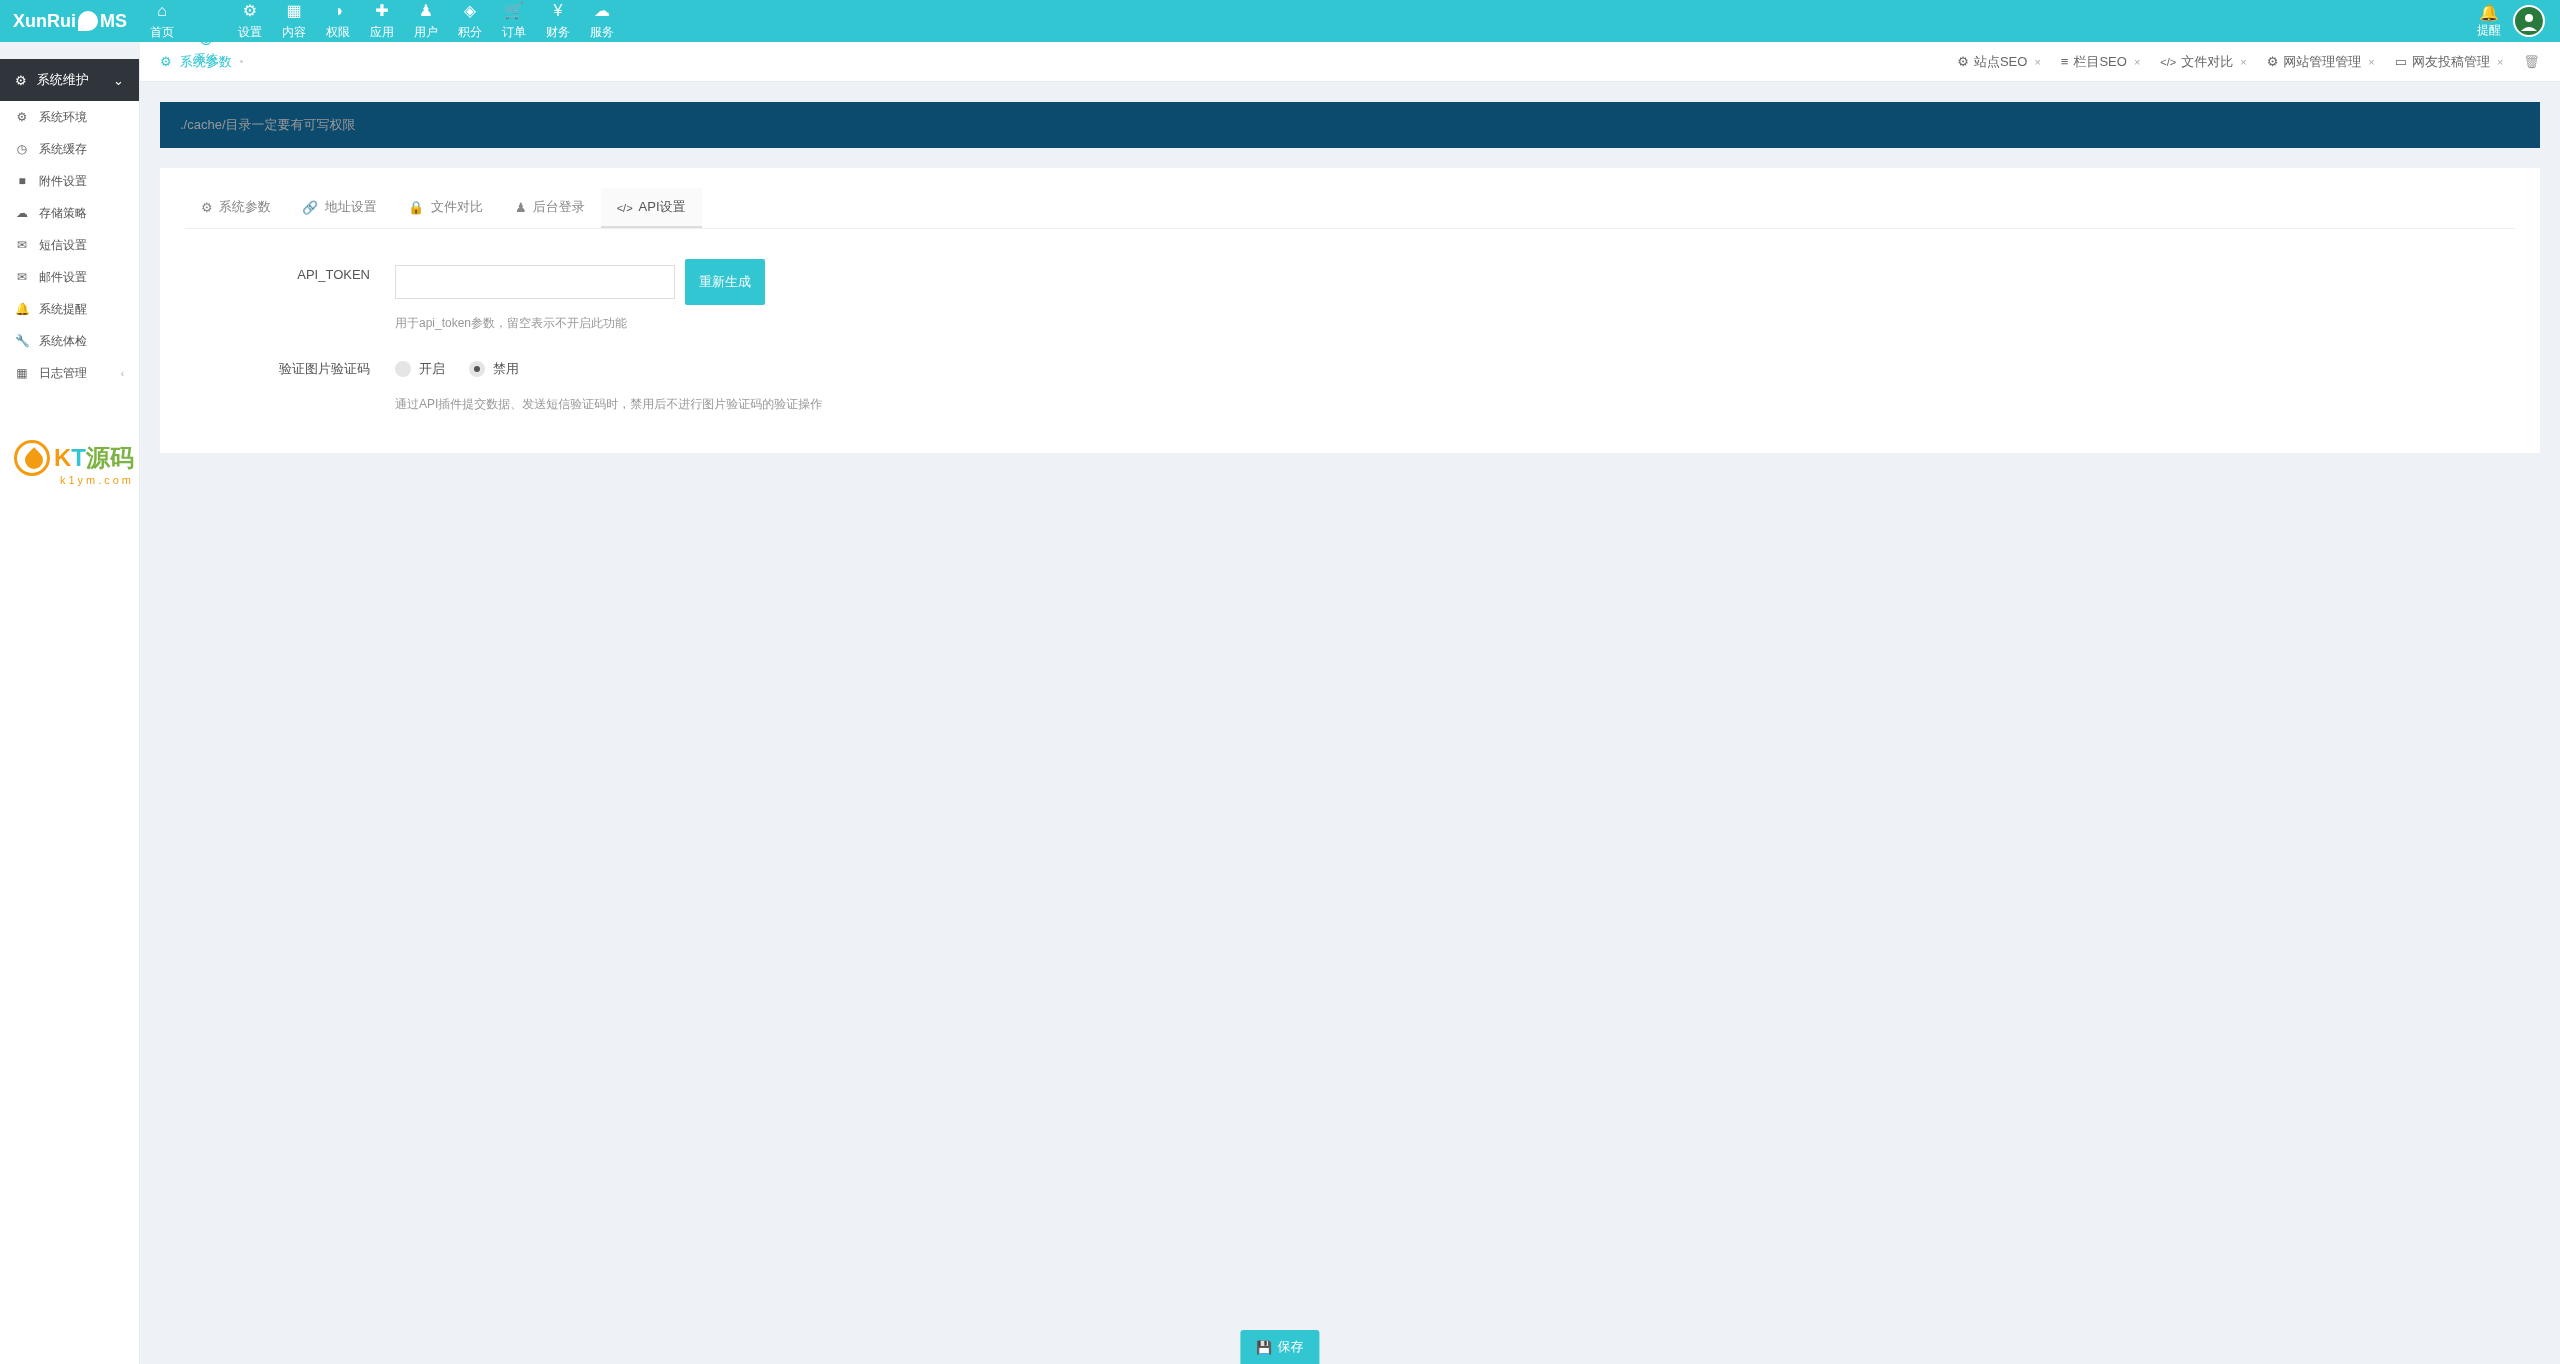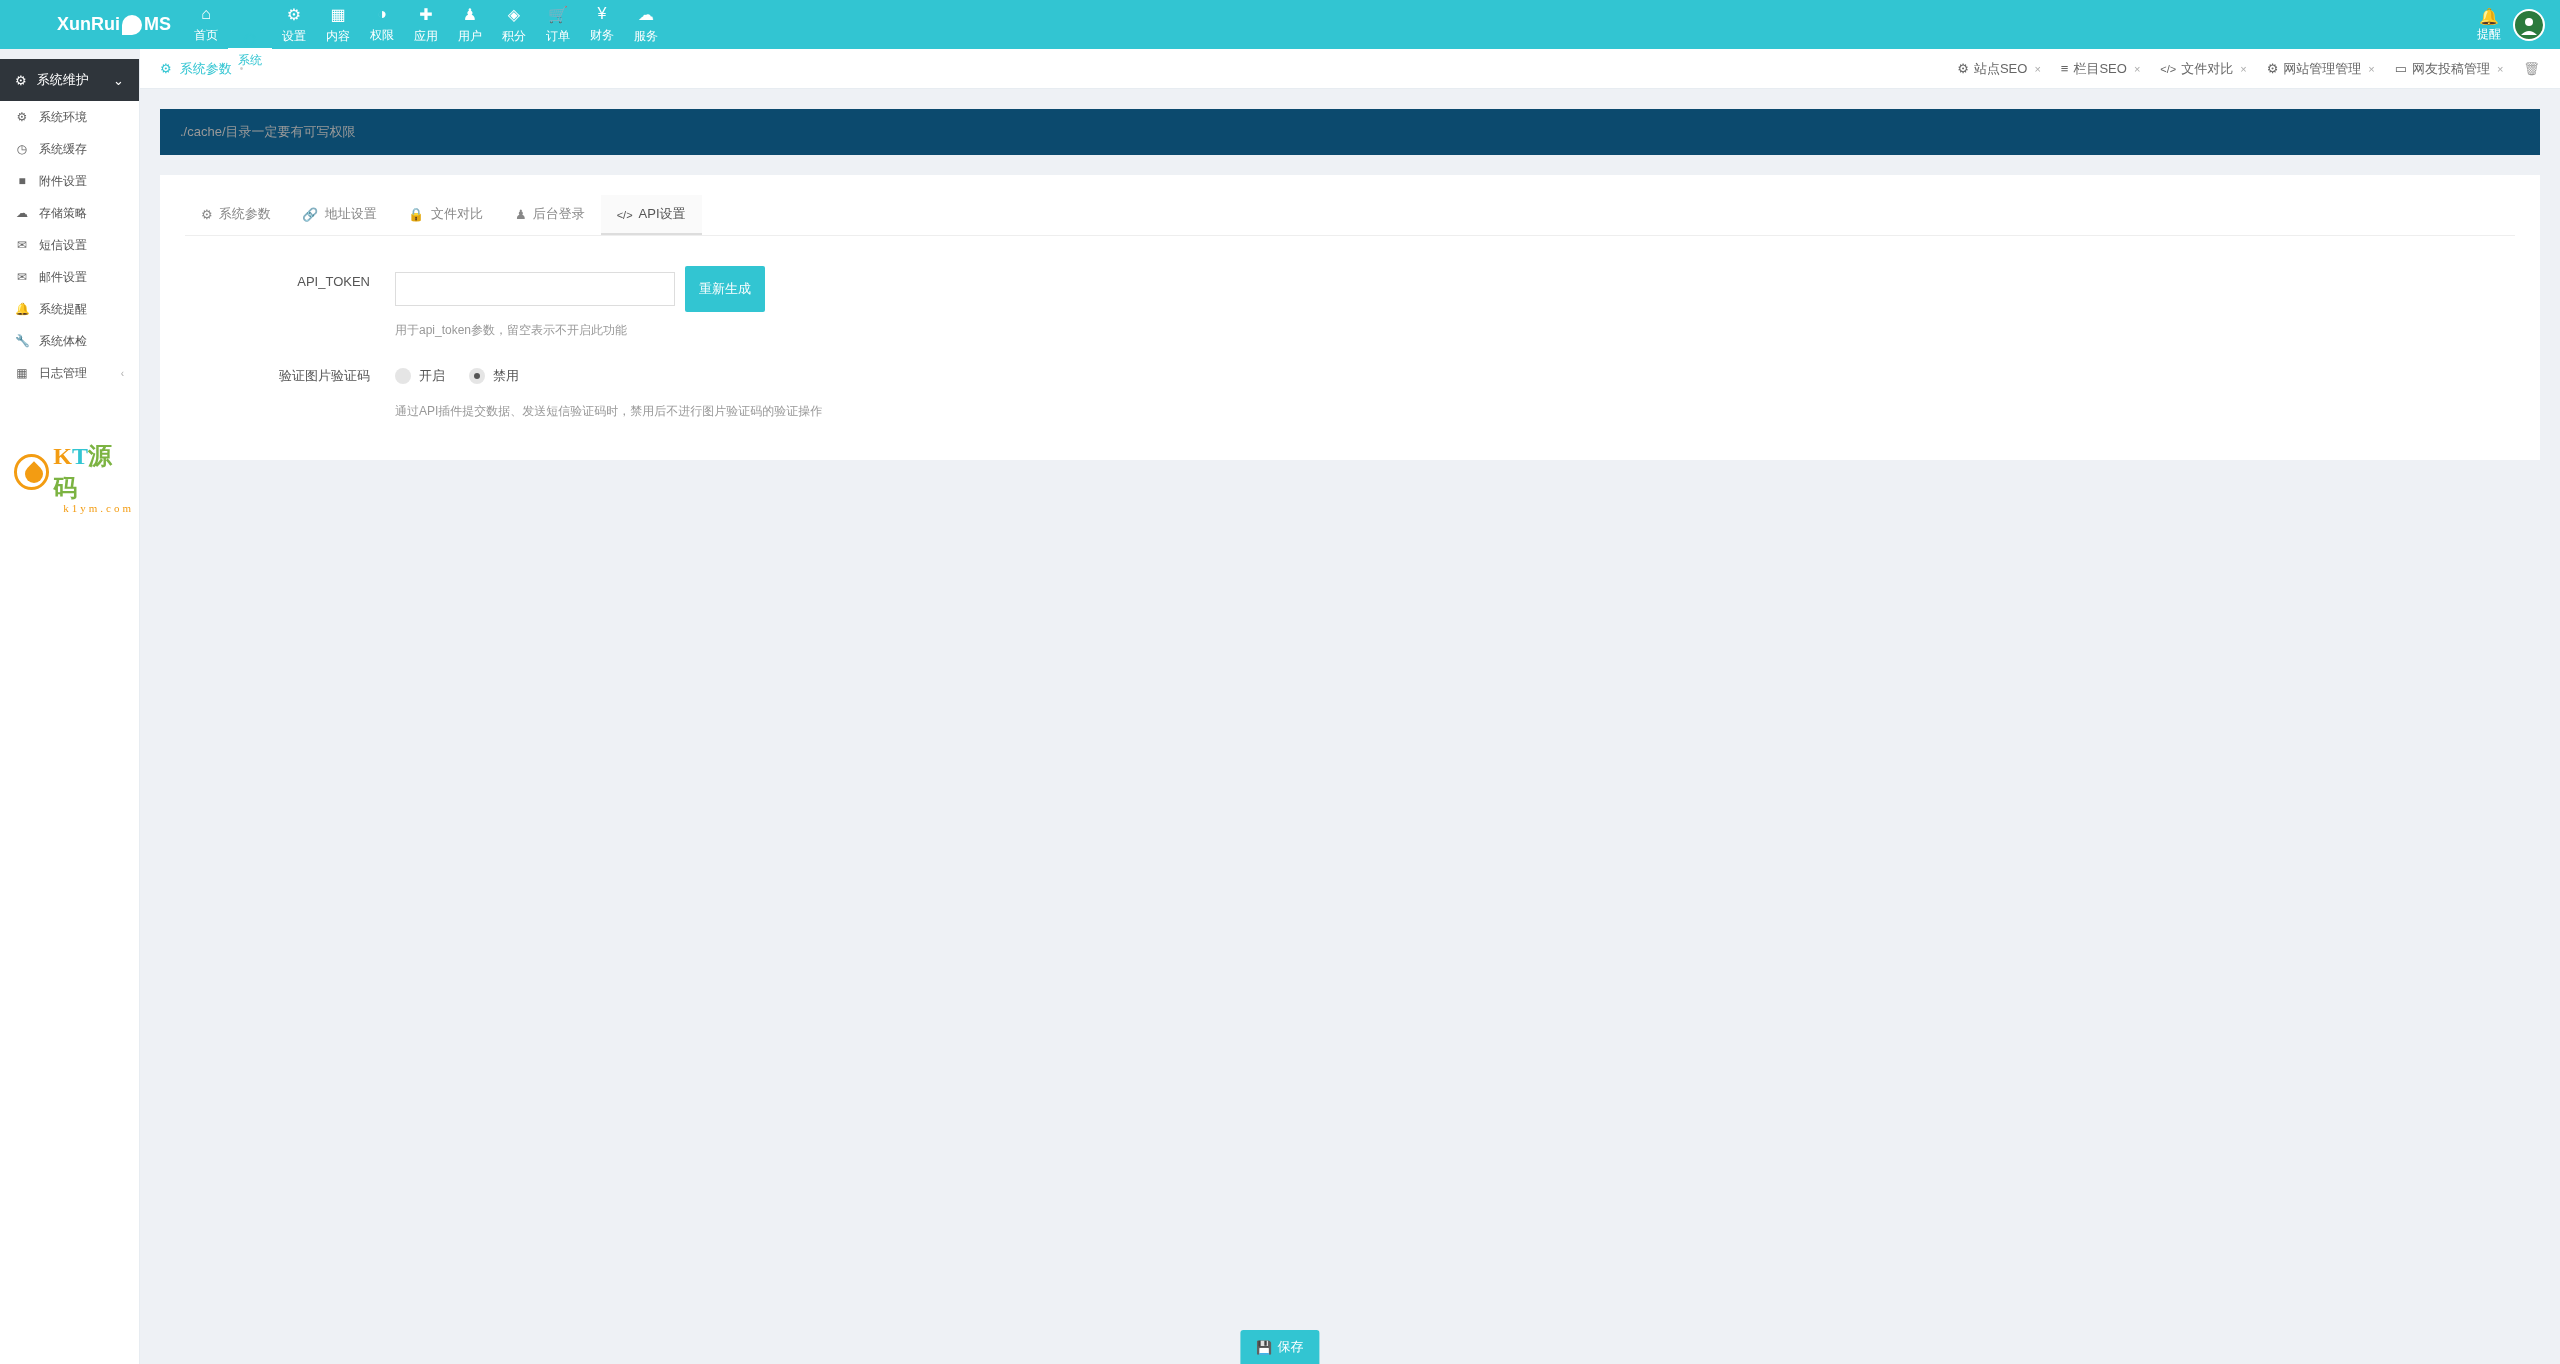--- a/index.html
+++ b/index.html
@@ -1,19 +1,19 @@
 <!DOCTYPE html>
 <html><head>
 <meta charset="utf-8">
 <style>
 * { margin: 0; padding: 0; box-sizing: border-box; }
 body { font-family: "Microsoft YaHei", Arial, sans-serif; font-size: 13px; background: #eef1f5; color: #333; }
 
 
-.header { background: #32c5d2; height: 49px; display: flex; align-items: stretch; padding-left: 44px; }
+.header { background: #32c5d2; height: 42px; display: flex; align-items: stretch; }
 .logo { width: 140px; display: flex; align-items: center; justify-content: center; color: #fff; font-size: 18px; font-weight: bold; }
 .logo-text { display: flex; align-items: center; }
 .logo-icon { width: 20px; height: 20px; background: #fff; border-radius: 50% 50% 50% 0; margin: 0 2px; display: inline-block; }
 .top-nav { display: flex; flex: 1; }
 .top-nav-item { width: 44px; display: flex; flex-direction: column; align-items: center; justify-content: center; color: #fff; cursor: pointer; font-size: 12px; }
 .top-nav-item.active { background: #fff; color: #32c5d2; margin-top: 48px; }
 .top-nav-item .nav-icon { font-size: 16px; margin-bottom: 4px; }
 .top-right { display: flex; align-items: center; padding-right: 15px; gap: 12px; }
 .notify { display: flex; flex-direction: column; align-items: center; color: #fff; font-size: 12px; cursor: pointer; }
 .notify-icon { font-size: 16px; }
@@ -22,21 +22,21 @@
 
 .sidebar { position: fixed; left: 0; top: 59px; bottom: 0; width: 140px; background: #fff; border-right: 1px solid #e7ecf1; }
 .sidebar-header { background: #2f353b; color: #fff; height: 42px; display: flex; align-items: center; padding: 0 15px; font-size: 13px; cursor: pointer; }
 .sidebar-header .icon { margin-right: 10px; }
 .sidebar-header .chevron { margin-left: auto; }
 .sidebar-item { height: 30px; display: flex; align-items: center; padding: 16px 15px; color: #555; cursor: pointer; font-size: 12px; }
 .sidebar-item .icon { margin-right: 10px; width: 14px; text-align: center; color: #666; }
 .sidebar-item .chevron { margin-left: auto; color: #aaa; font-size: 10px; }
 
 
-.watermark { position: fixed; left: 14px; top: 440px; width: 120px; pointer-events: none; font-family: Liberation Serif, serif; }
+.watermark { position: fixed; left: 14px; top: 440px; width: 120px; pointer-events: none; }
 .watermark-main { display: flex; align-items: center; }
 .watermark-circle { width: 36px; height: 36px; border: 3px solid #f39c12; border-radius: 50%; position: relative; }
 .watermark-circle::after { content: ""; position: absolute; width: 18px; height: 18px; background: #f39c12; border-radius: 0 50% 50% 50%; top: 8px; left: 8px; transform: rotate(45deg); }
 .watermark-text { font-size: 24px; font-weight: bold; margin-left: 4px; }
 .watermark-k { color: #f39c12; }
 .watermark-t { color: #32c5d2; }
 .watermark-cn { color: #7cb342; }
 .watermark-sub { font-size: 11px; color: #f39c12; text-align: right; letter-spacing: 3px; margin-top: -2px; }
 
 

